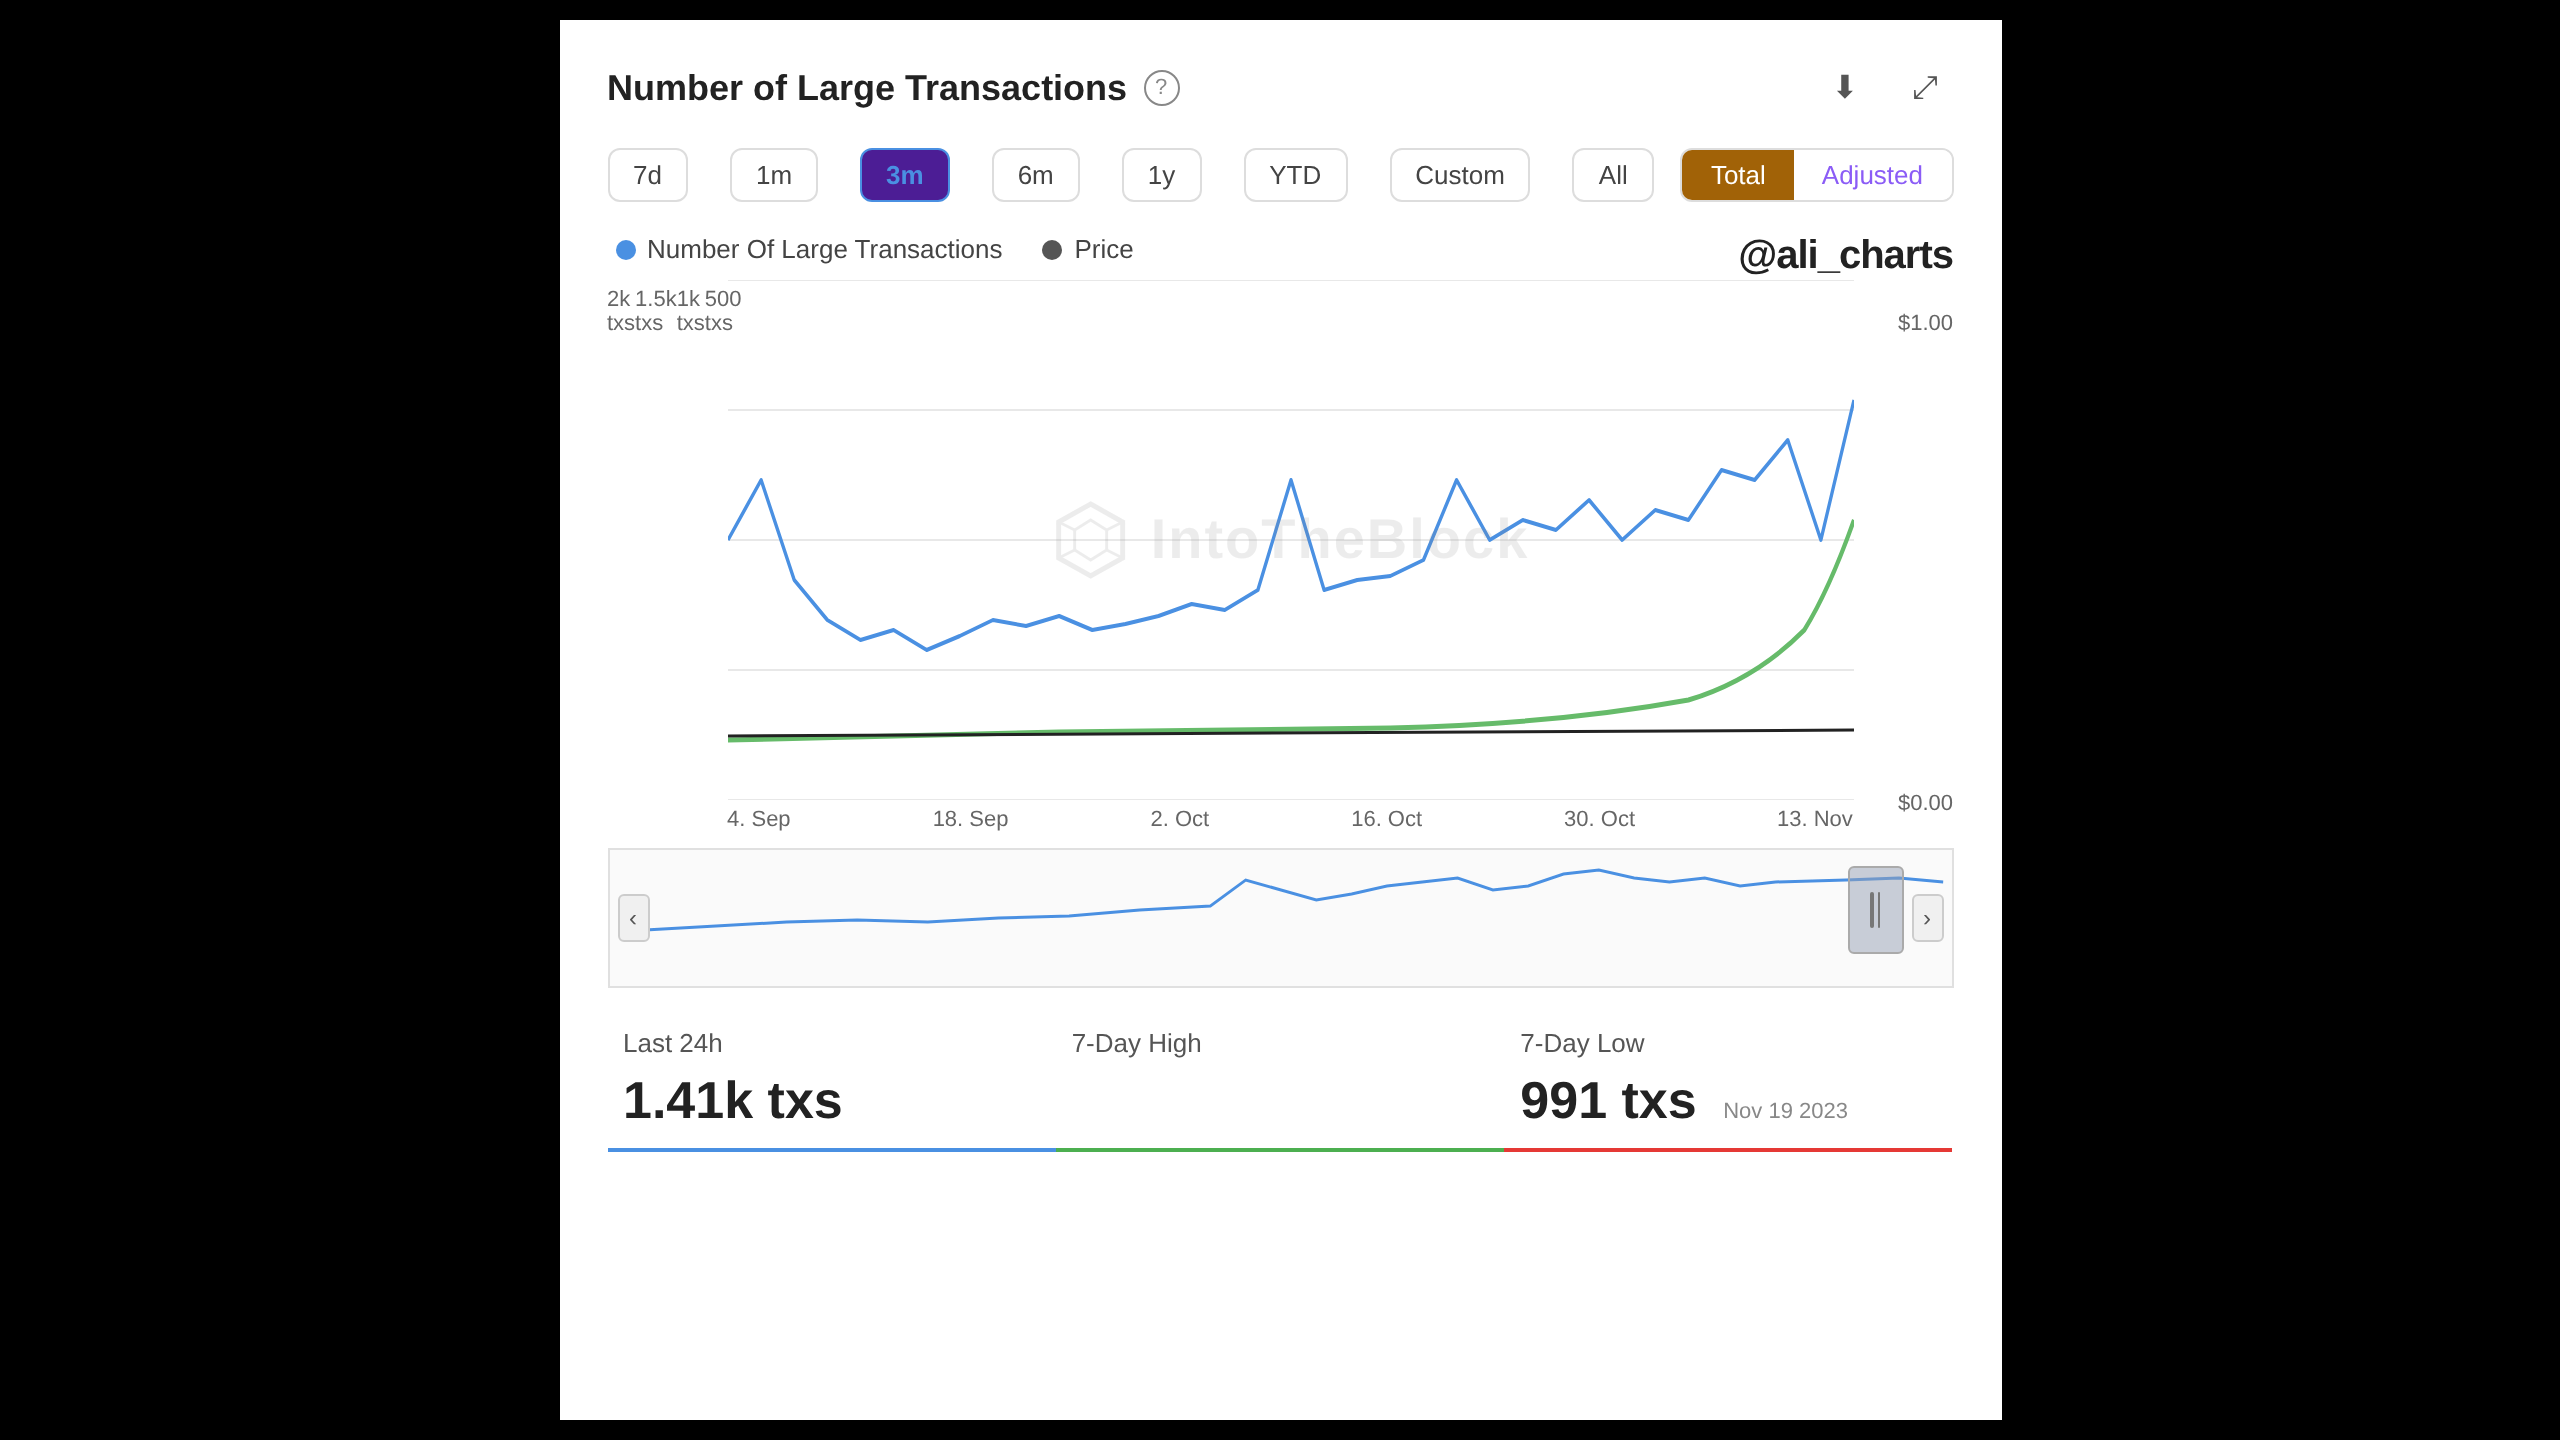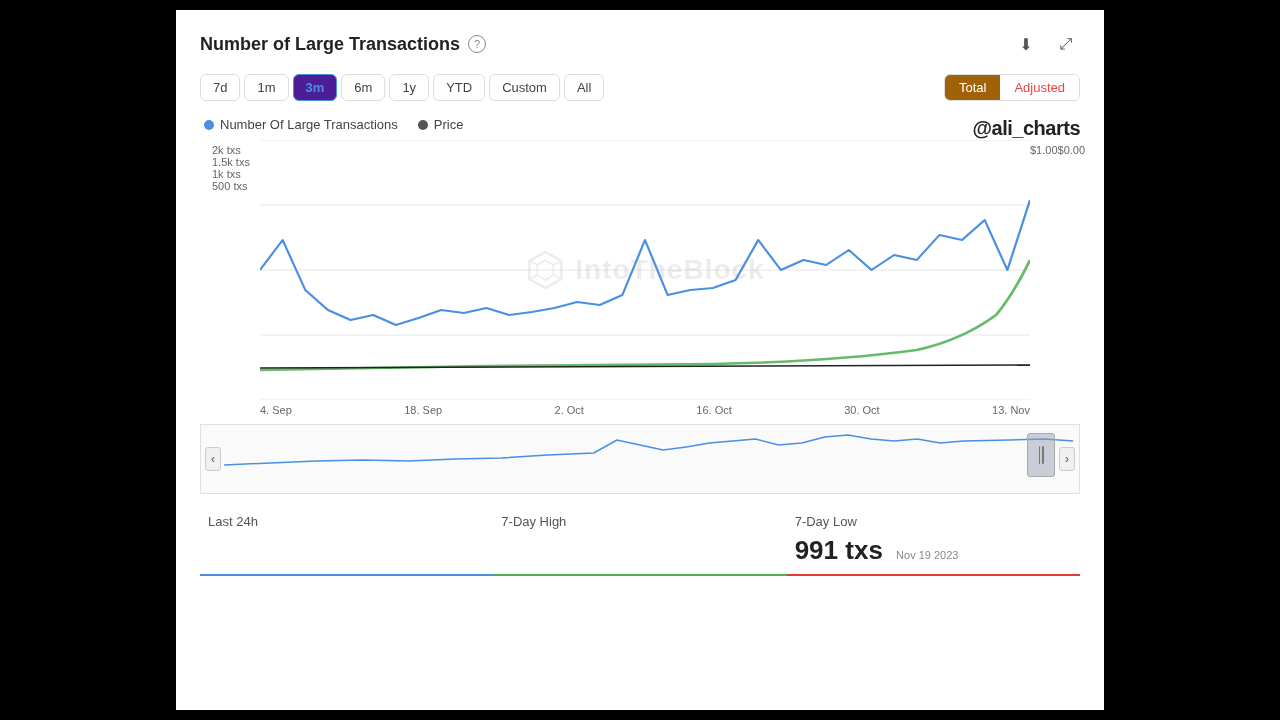--- a/index.html
+++ b/index.html
@@ -7,21 +7,21 @@
       background: #000;
       display: flex;
       justify-content: center;
       align-items: center;
       width: 1280px;
       height: 720px;
       font-family: -apple-system, BlinkMacSystemFont, 'Segoe UI', sans-serif;
     }
     .panel {
       background: #fff;
-      width: 928px;
+      width: 721px;
       min-height: 700px;
       padding: 20px 24px 24px;
       position: relative;
     }
     .header-row {
       display: flex;
       align-items: center;
       justify-content: space-between;
       margin-bottom: 16px;
     }
@@ -63,21 +63,21 @@
       font-size: 16px;
     }
     .time-controls {
       display: flex;
       align-items: center;
       justify-content: space-between;
       margin-bottom: 16px;
     }
     .time-buttons {
       display: flex;
-      gap: 4px;
+      gap: 21px;
     }
     .time-btn {
       padding: 5px 12px;
       border-radius: 6px;
       border: 1.5px solid #ddd;
       background: #fff;
       font-size: 13px;
       color: #444;
       cursor: pointer;
     }
@@ -91,21 +91,21 @@
       display: flex;
       border: 1.5px solid #ddd;
       border-radius: 6px;
       overflow: hidden;
     }
     .view-btn {
       padding: 5px 14px;
       font-size: 13px;
       cursor: pointer;
       background: #fff;
-      color: #ef4444;
+      color: #8b5cf6;
       border: none;
     }
     .view-btn.active {
       background: #a16207;
       color: #fff;
     }
     .legend {
       display: flex;
       align-items: center;
       gap: 20px;
@@ -134,39 +134,40 @@
       position: absolute;
       right: 0;
       top: 0;
       font-size: 20px;
       font-weight: 700;
       color: #222;
       letter-spacing: -0.5px;
     }
     .y-axis-left {
       position: absolute;
-      left: 12px;
+      left: 0;
       top: 0;
       height: 100%;
       width: 60px;
       display: flex;
-      flex-direction: column;
+      justify-content: space-between;
       padding: 4px 0;
     }
     .y-label {
       font-size: 11px;
       color: #666;
     }
     .y-axis-right {
       position: absolute;
       right: 0;
-      top: 0;
+      top: 12px;
       height: 100%;
       width: 50px;
       display: flex;
+      flex-direction: column;
       justify-content: space-between;
       padding: 4px 0;
       text-align: right;
     }
     .chart-svg-wrapper {
       position: absolute;
       left: 60px;
       right: 50px;
       top: 0;
       bottom: 0;
@@ -387,20 +388,21 @@
     </div>
     <div style="position:absolute;right:4px;top:50%;transform:translateY(-50%);">
       <div style="background:#f0f0f0;border:1px solid #ccc;border-radius:3px;width:16px;height:24px;display:flex;align-items:center;justify-content:center;font-size:12px;color:#555;cursor:pointer;">›</div>
     </div>
   </div>
 
 
   <div class="stats-row">
     <div class="stat-item">
       <div class="stat-label">Last 24h</div>
+      <div class="stat-value">1.41k txs</div>
     </div>
     <div class="stat-item">
       <div class="stat-label">7-Day High</div>
     </div>
     <div class="stat-item">
       <div class="stat-label">7-Day Low</div>
       <div class="stat-value">
         <span>991 txs</span>
         <span class="stat-date">Nov 19 2023</span>
       </div>

